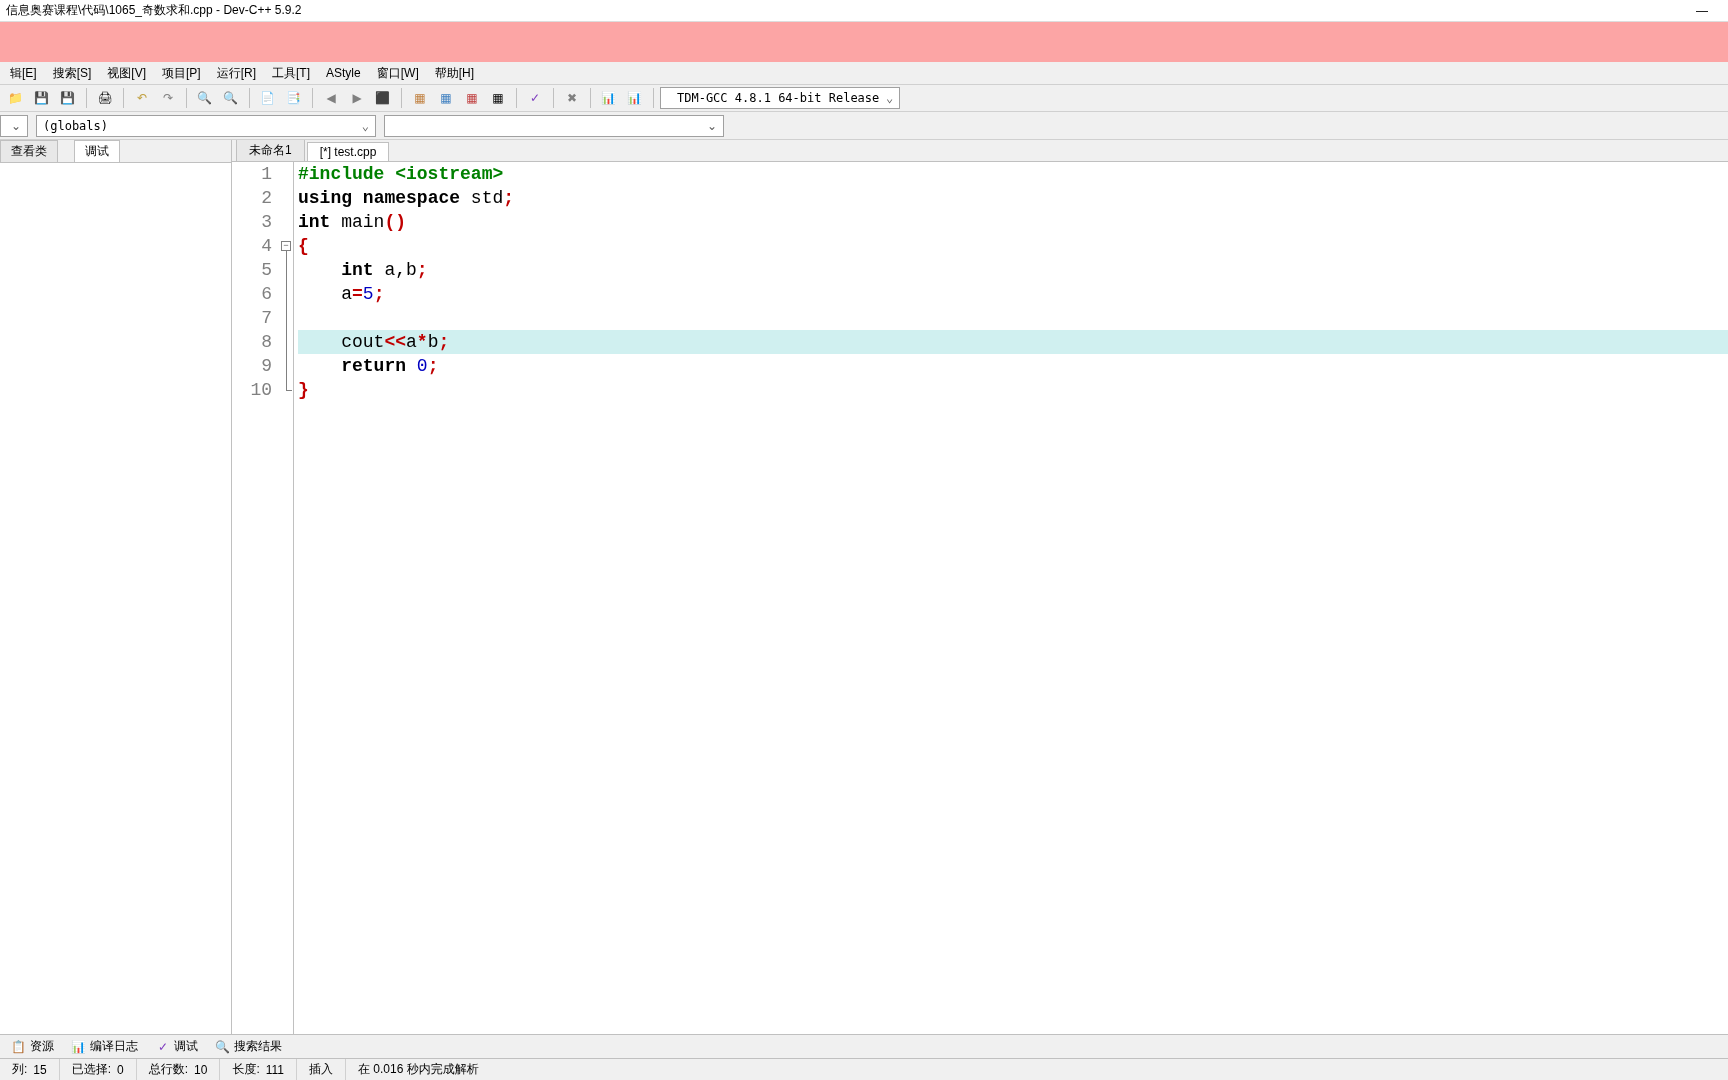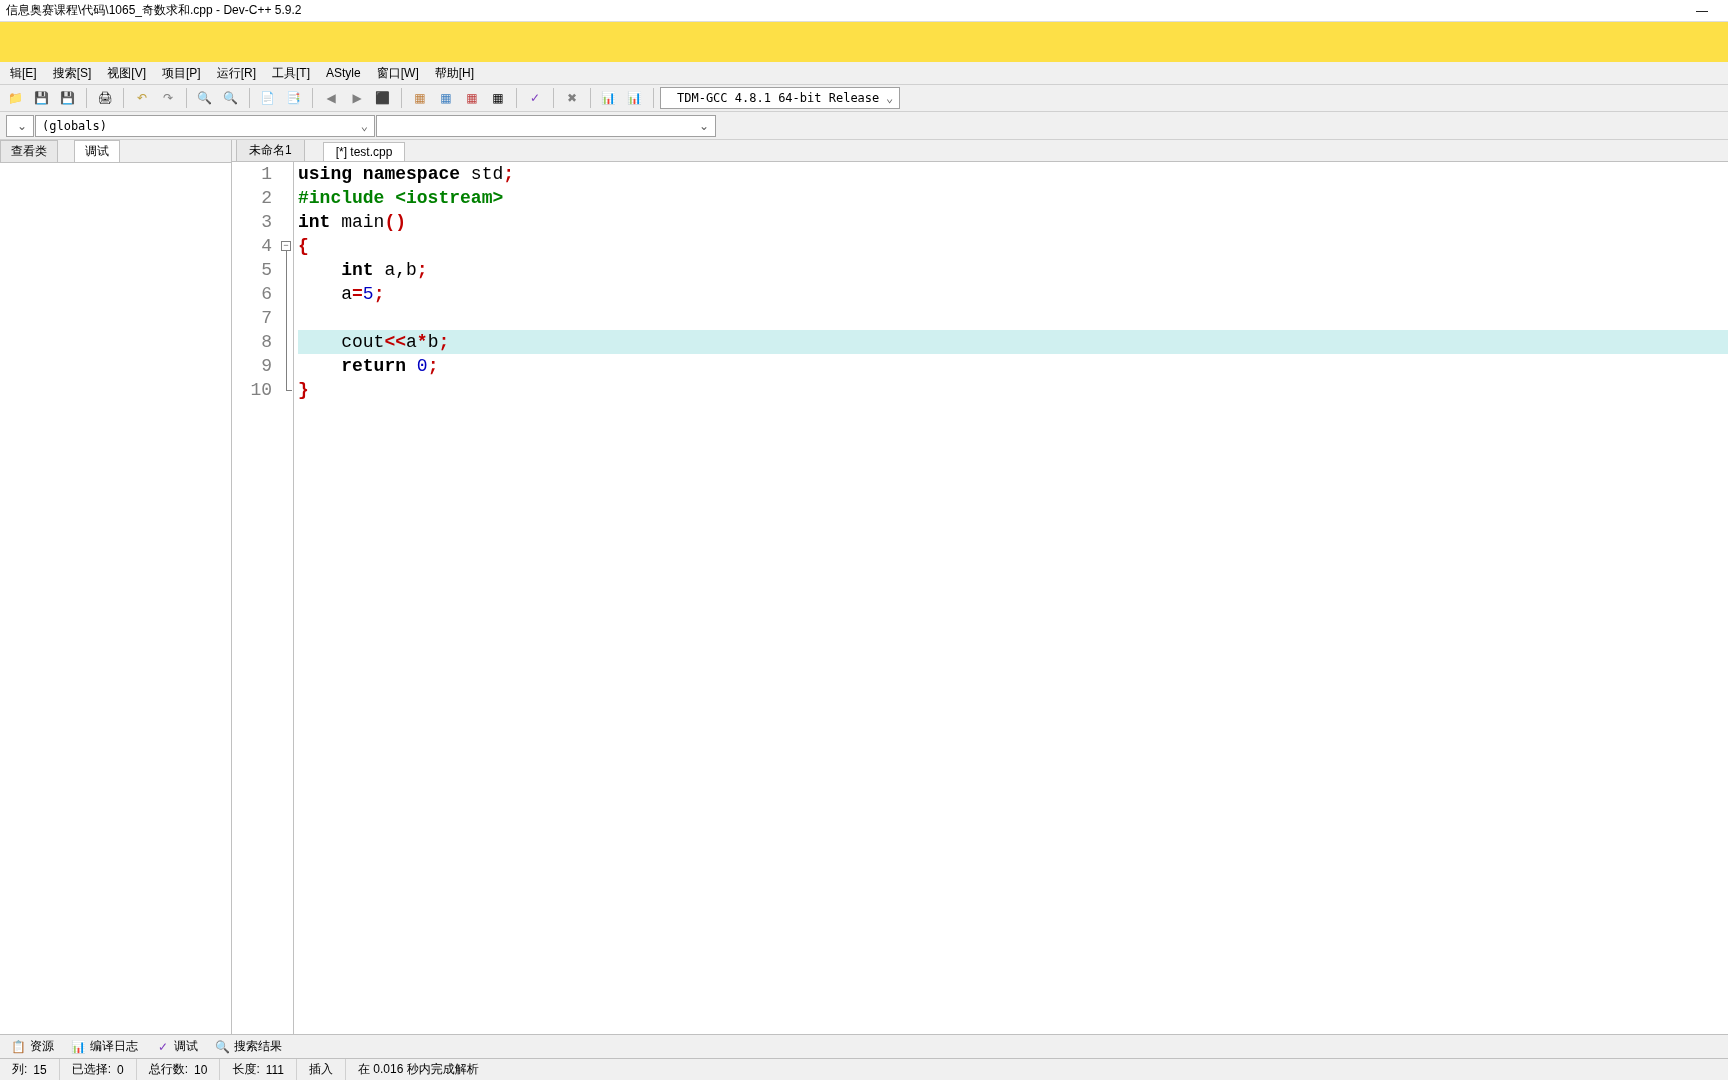--- a/index.html
+++ b/index.html
@@ -1,42 +1,42 @@
 <!DOCTYPE html>
 <html><head>
 <meta charset="utf-8">
 <style>
 * { margin: 0; padding: 0; box-sizing: border-box; }
 body { font-family: "Microsoft YaHei", sans-serif; font-size: 12px; background: #f0f0f0; overflow: hidden; }
-.window { width: 1728px; height: 1080px; display: flex; flex-direction: column; background: #fde047; }
+.window { width: 1728px; height: 1080px; display: flex; flex-direction: column; background: #fca5a5; }
 .titlebar { height: 22px; background: #fff; display: flex; align-items: center; padding: 0 6px; border-bottom: 1px solid #ddd; }
 .titlebar-text { flex: 1; font-size: 12px; color: #000; }
 .titlebar-btn { width: 40px; height: 20px; display: flex; align-items: center; justify-content: center; cursor: default; }
 .menubar { height: 22px; background: #f0f0f0; display: flex; align-items: center; padding: 0 2px; margin-top: 40px; }
 .menu-item { padding: 2px 8px; cursor: default; font-size: 12px; }
 .toolbar { height: 28px; background: #f0f0f0; border-top: 1px solid #d0d0d0; border-bottom: 1px solid #d0d0d0; display: flex; align-items: center; padding: 2px 4px; gap: 2px; }
 .toolbar-btn { width: 24px; height: 22px; display: flex; align-items: center; justify-content: center; border: 1px solid transparent; cursor: default; }
 .toolbar-sep { width: 1px; height: 20px; background: #c0c0c0; margin: 0 4px; }
 .compiler-combo { height: 22px; border: 1px solid #a0a0a0; background: #fff; padding: 0 20px 0 16px; font-family: Consolas, monospace; font-size: 12px; min-width: 240px; position: relative; display: flex; align-items: center; }
 .compiler-combo::after { content: "⌄"; position: absolute; right: 6px; color: #606060; }
-.combo-row { height: 28px; background: #f0f0f0; border-bottom: 1px solid #d0d0d0; display: flex; align-items: center; padding: 2px 6px; gap: 1px; }
+.combo-row { height: 28px; background: #f0f0f0; border-bottom: 1px solid #d0d0d0; display: flex; align-items: center; padding: 2px 0; gap: 8px; }
 .combo-box { height: 22px; border: 1px solid #a0a0a0; background: #fff; padding: 0 20px 0 6px; font-size: 12px; position: relative; display: flex; align-items: center; }
 .combo-box::after { content: "⌄"; position: absolute; right: 6px; color: #606060; }
 .combo-small { width: 18px; }
 .combo-globals { width: 340px; font-family: Consolas, monospace; }
 .combo-wide { width: 340px; }
 .main-area { flex: 1; display: flex; overflow: hidden; }
 .sidebar { width: 232px; background: #f0f0f0; border-right: 1px solid #c0c0c0; display: flex; flex-direction: column; }
 .sidebar-tabs { display: flex; height: 22px; background: #f0f0f0; gap: 16px; }
 .sidebar-tab { padding: 2px 10px; border: 1px solid #c0c0c0; border-bottom: none; background: #e8e8e8; font-size: 12px; cursor: default; }
 .sidebar-tab.active { background: #fff; }
 .sidebar-content { flex: 1; background: #fff; border-top: 1px solid #c0c0c0; }
 .editor-area { flex: 1; display: flex; flex-direction: column; background: #f0f0f0; }
 .file-tabs { height: 22px; background: #f0f0f0; display: flex; align-items: flex-end; padding-left: 4px; border-bottom: 1px solid #c0c0c0; }
-.file-tab { padding: 2px 12px; border: 1px solid #c0c0c0; border-bottom: none; background: #e8e8e8; font-size: 12px; cursor: default; margin-right: 18px; }
+.file-tab { padding: 2px 12px; border: 1px solid #c0c0c0; border-bottom: none; background: #e8e8e8; font-size: 12px; cursor: default; margin-right: 2px; }
 .file-tab.active { background: #fff; }
 .editor { flex: 1; background: #fff; display: flex; font-family: Consolas, "Courier New", monospace; font-size: 18px; overflow: auto; }
 .gutter { width: 48px; text-align: right; padding-right: 8px; color: #808080; user-select: none; line-height: 24px; }
 .fold-col { width: 14px; border-right: 1px solid #c0c0c0; position: relative; line-height: 24px; }
 .fold-box { position: absolute; left: 1px; width: 10px; height: 10px; border: 1px solid #808080; background: #fff; font-size: 9px; line-height: 8px; text-align: center; color: #606060; }
 .fold-line-v { position: absolute; left: 6px; width: 1px; background: #808080; }
 .fold-line-h { position: absolute; left: 6px; width: 6px; height: 1px; background: #808080; }
 .code { flex: 1; line-height: 24px; padding-left: 4px; }
 .code-line { height: 24px; white-space: pre; }
 .code-line.highlighted { background: #d0f0f0; margin-top: 24px; }
@@ -185,22 +185,22 @@
           <div>8</div>
           <div>9</div>
           <div>10</div>
         </div>
         <div class="fold-col">
           <div class="fold-box" style="top:79px">−</div>
           <div class="fold-line-v" style="top:89px;height:139px"></div>
           <div class="fold-line-h" style="top:228px"></div>
         </div>
         <div class="code">
+          <div class="code-line"><span class="pp">#include &lt;iostream&gt;</span></div>
           <div class="code-line"><span class="kw">using</span> <span class="kw">namespace</span><span> std</span><span class="op">;</span></div>
-          <div class="code-line"><span class="pp">#include &lt;iostream&gt;</span></div>
           <div class="code-line"><span class="kw">int</span><span> main</span><span class="op">()</span></div>
           <div class="code-line"><span class="p-brace">{</span></div>
           <div class="code-line">    <span class="kw">int</span><span> a,b</span><span class="op">;</span></div>
           <div class="code-line">    <span>a</span><span class="op">=</span><span class="num">5</span><span class="op">;</span></div>
           <div class="code-line highlighted">    <span>cout</span><span class="op">&lt;&lt;</span><span>a</span><span class="op">*</span><span>b</span><span class="op">;</span></div>
           <div class="code-line">    <span class="kw">return</span><span> </span><span class="num">0</span><span class="op">;</span></div>
           <div class="code-line"><span class="p-brace">}</span></div>
         </div>
       </div>
     </div>

